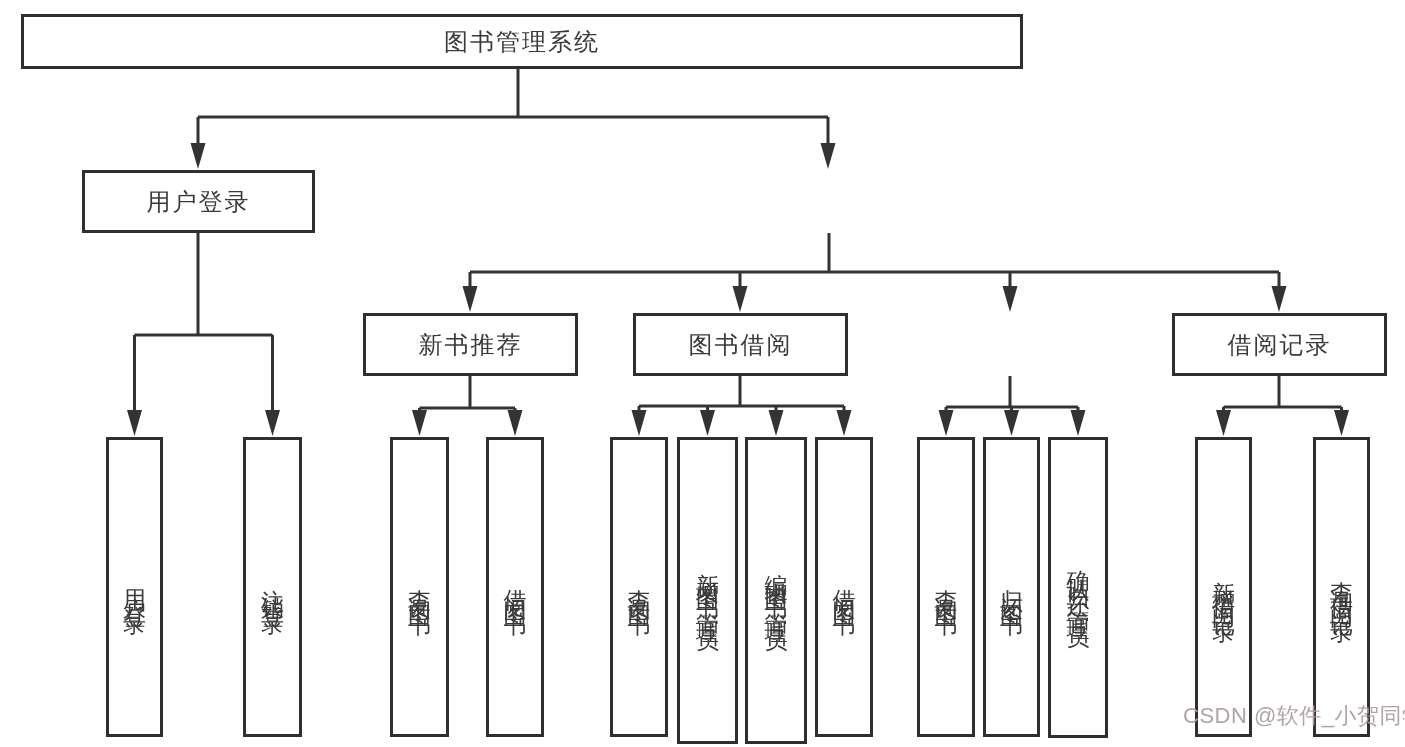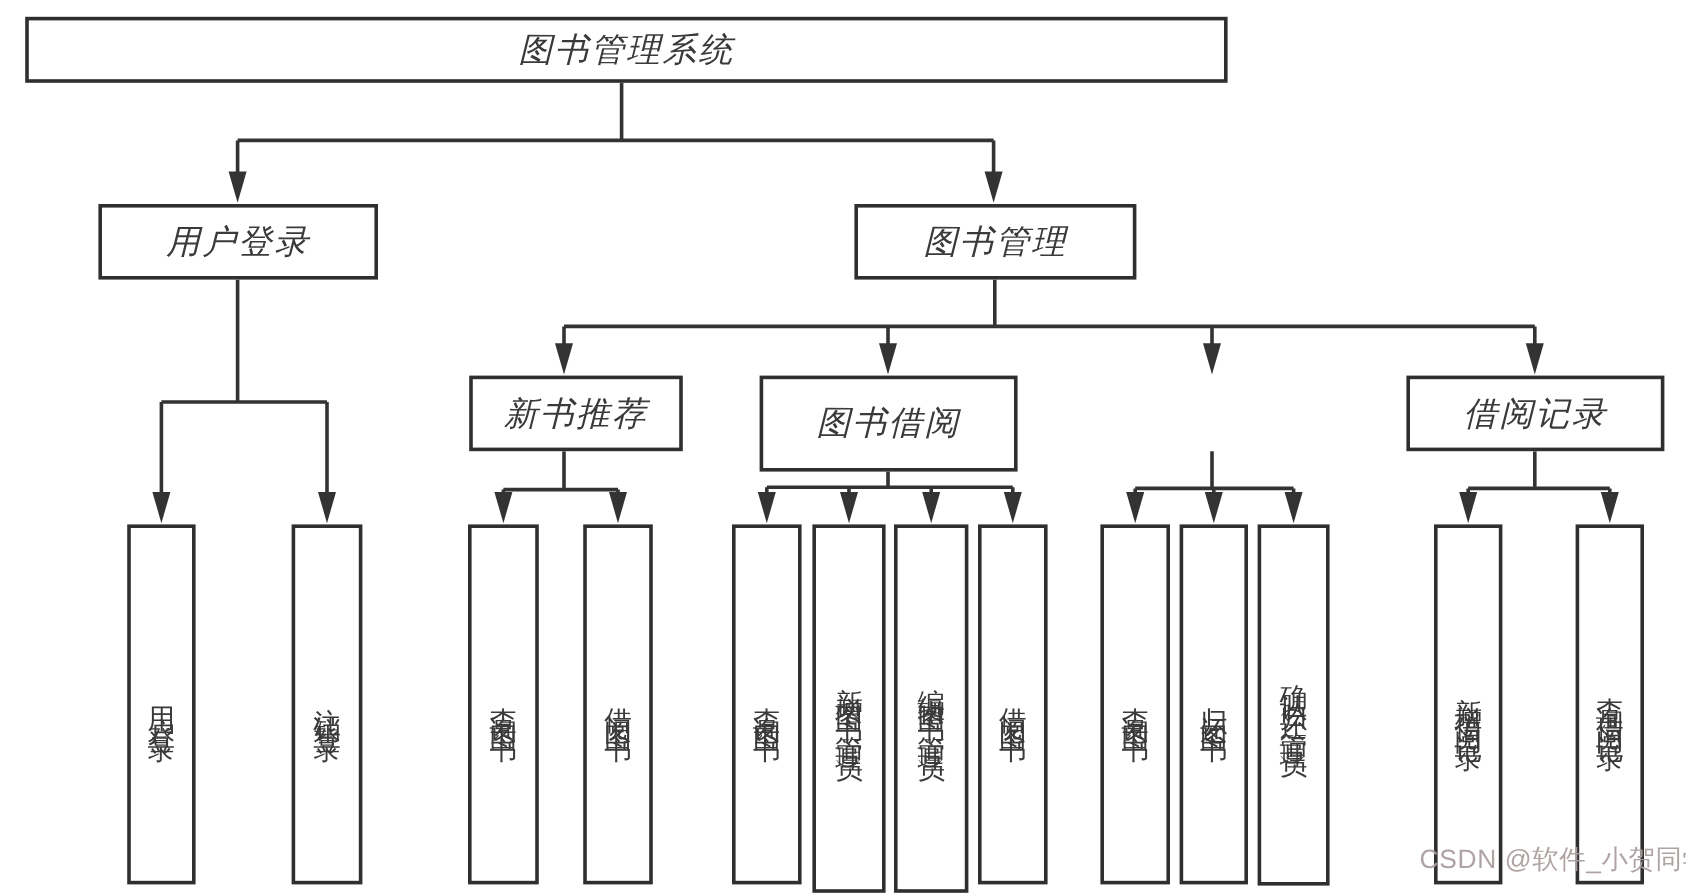--- a/index.html
+++ b/index.html
@@ -26,24 +26,23 @@
     box-sizing: border-box;
     background: #ffffff;
     border: 3px solid #2f2f2f;
     color: #3a3a3a;
     display: flex;
     align-items: center;
     justify-content: center;
     z-index: 2;
   }
   .h-node {
-    font-size: 28px;
+    font-size: 24px;
     letter-spacing: 2px;
     white-space: nowrap;
-    font-style: italic;
   }
   .v-node {
     writing-mode: vertical-rl;
     text-orientation: mixed;
     font-size: 23px;
     letter-spacing: 8px;
     line-height: 1;
   }
   .watermark {
     position: absolute;
@@ -97,24 +96,23 @@
       <polygon points="1004,410 1019,410 1011.5,436"></polygon>
       <polygon points="1070.5,410 1085.5,410 1078,436"></polygon>
       <polygon points="1216,410 1231,410 1223.5,436"></polygon>
       <polygon points="1334,410 1349,410 1341.5,436"></polygon>
     </g>
   </svg>
 
   <div class="node h-node" style="left:21px; top:14px; width:1002px; height:55px;">图书管理系统</div>
 
   <div class="node h-node" style="left:82px; top:170px; width:233px; height:63px;">用户登录</div>
-  <div class="node h-node" style="left:712px; top:170px; width:235px; height:63px;">图书管理</div>
 
-  <div class="node h-node" style="left:363px; top:313px; width:178px; height:63px;margin-left:28px;">新书推荐</div>
-  <div class="node h-node" style="left:633px; top:313px; width:215px; height:80px;">图书借阅</div>
+  <div class="node h-node" style="left:363px; top:313px; width:215px; height:63px;">新书推荐</div>
+  <div class="node h-node" style="left:633px; top:313px; width:215px; height:63px;">图书借阅</div>
   <div class="node h-node" style="left:1172px; top:313px; width:215px; height:63px;">借阅记录</div>
 
   <div class="node v-node" style="left:106px; top:437px; width:57px; height:300px;">用户登录</div>
   <div class="node v-node" style="left:243px; top:437px; width:59px; height:300px;">注销登录</div>
 
   <div class="node v-node" style="left:390px; top:437px; width:59px; height:300px;">查询图书</div>
   <div class="node v-node" style="left:486px; top:437px; width:58px; height:300px;">借阅图书</div>
 
   <div class="node v-node" style="left:610px; top:437px; width:58px; height:300px;">查询图书</div>
   <div class="node v-node" style="left:677px; top:437px; width:61px; height:307px;">新增图书（管理员）</div>

